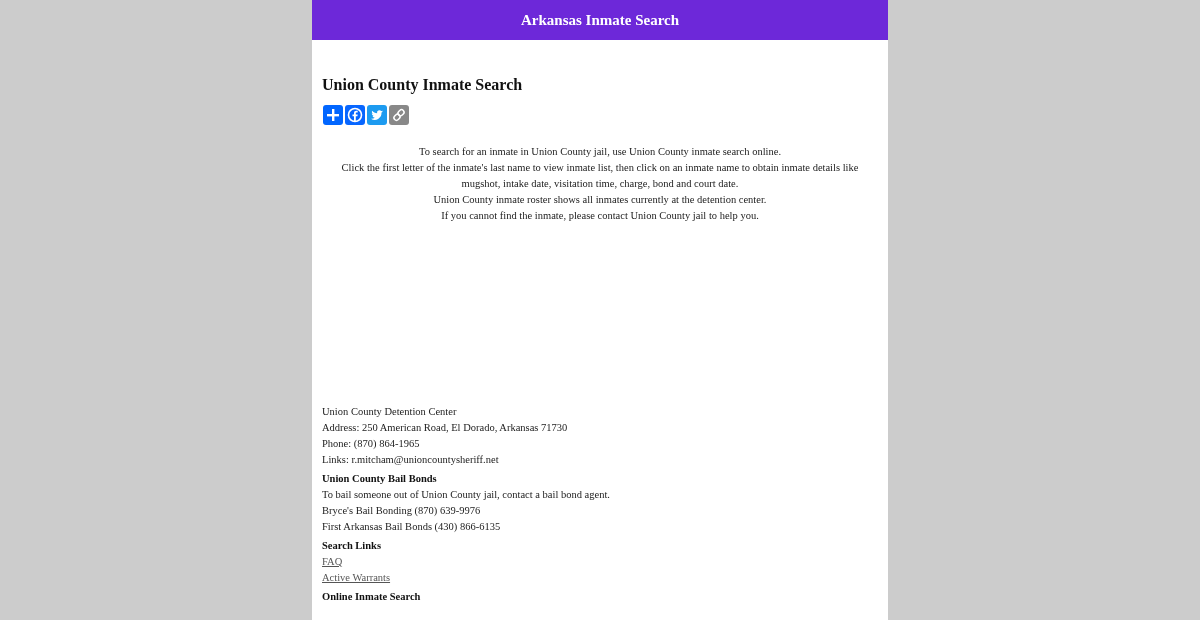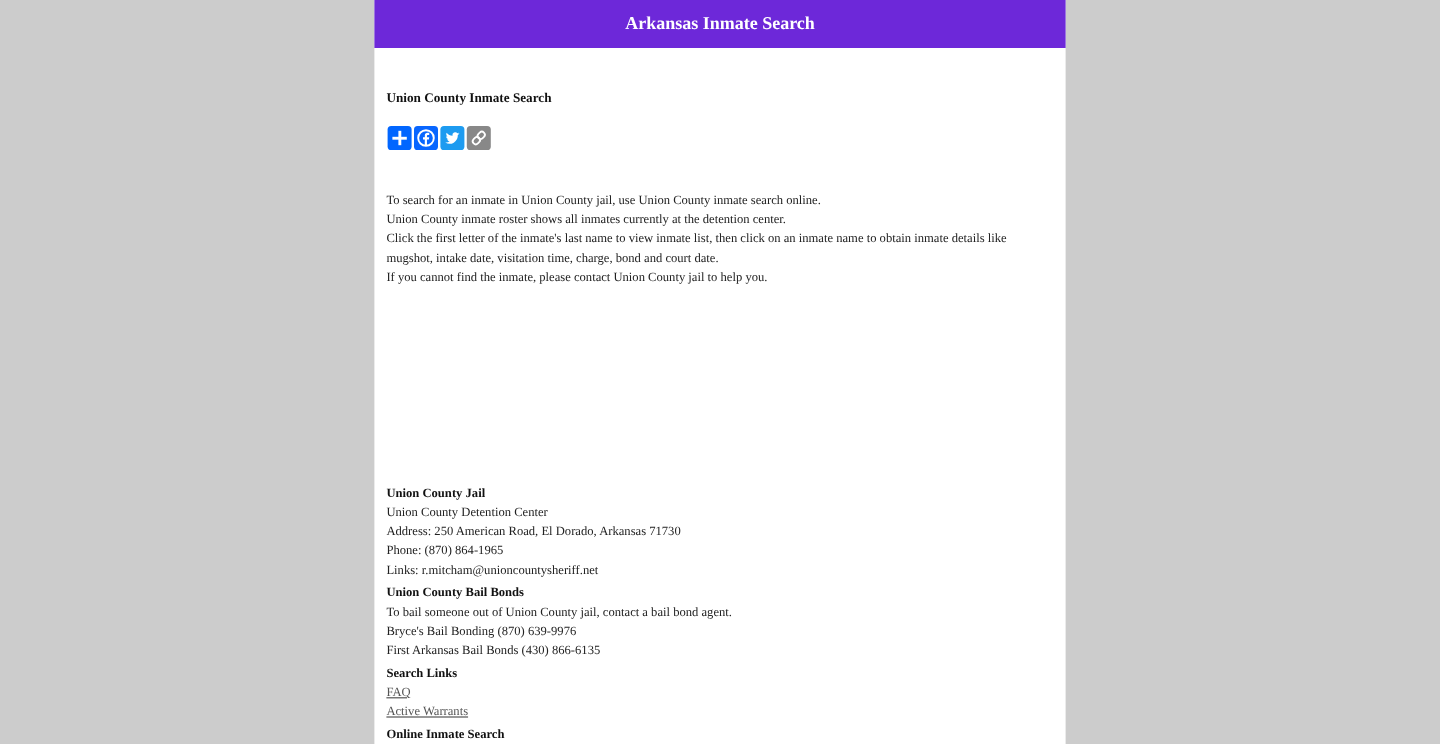--- a/index.html
+++ b/index.html
@@ -38,21 +38,21 @@
     .site-nav a {
       color: #f0f4f8;
       text-decoration: none;
       position: absolute;
     }
     .page-title {
       margin: 0;
       position: absolute;
       top: 76px;
       left: 10px;
-      font-size: 11px;
+      font-size: 16px;
       font-weight: bold;
       color: #111;
     }
     .share-bar {
       position: absolute;
       top: 105px;
       left: 11px;
       display: flex;
       gap: 2px;
     }
@@ -60,26 +60,27 @@
       width: 20px;
       height: 20px;
       border-radius: 3px;
       display: flex;
       align-items: center;
       justify-content: center;
     }
     .share-btn svg { width: 16px; height: 16px; }
     .intro {
       position: absolute;
-      top: 160px;
+      top: 144px;
       left: 10px;
       width: 556px;
       font-size: 10.5px;
       line-height: 16px;
       color: #222;
+      text-align: center;
     }
     .intro p { margin: 0; }
     .info {
       position: absolute;
       top: 404px;
       left: 10px;
       width: 556px;
       font-size: 10.5px;
       line-height: 16px;
       color: #222;
@@ -124,28 +125,27 @@
     <div class="share-btn" style="background:#888888">
       <svg viewBox="0 0 16 16">
         <rect x="7.5" y="2.5" width="5" height="6.5" rx="2.5" transform="rotate(45 10 5.75)" fill="none" stroke="#fff" stroke-width="1.5"></rect>
         <rect x="3.5" y="7" width="5" height="6.5" rx="2.5" transform="rotate(45 6 10.25)" fill="none" stroke="#fff" stroke-width="1.5"></rect>
       </svg>
     </div>
   </div>
 
   <div class="intro">
     <p>To search for an inmate in Union County jail, use Union County inmate search online.</p>
+    <p>Click the first letter of the inmate's last name to view inmate list, then click on an inmate name to obtain inmate details like mugshot, intake date, visitation time, charge, bond and court date.</p>
     <p>Union County inmate roster shows all inmates currently at the detention center.</p>
-    <p>Click the first letter of the inmate's last name to view inmate list, then click on an inmate name to obtain inmate details like mugshot, intake date, visitation time, charge, bond and court date.</p>
     <p>If you cannot find the inmate, please contact Union County jail to help you.</p>
   </div>
 
   <div class="info">
     <div class="section">
-      <p class="heading">Union County Jail</p>
       <p class="line">Union County Detention Center</p>
       <p class="line">Address: 250 American Road, El Dorado, Arkansas 71730</p>
       <p class="line">Phone: (870) 864-1965</p>
       <p class="line">Links: r.mitcham@unioncountysheriff.net</p>
     </div>
     <div class="section">
       <p class="heading">Union County Bail Bonds</p>
       <p class="line">To bail someone out of Union County jail, contact a bail bond agent.</p>
       <p class="line">Bryce's Bail Bonding (870) 639-9976</p>
       <p class="line">First Arkansas Bail Bonds (430) 866-6135</p>

